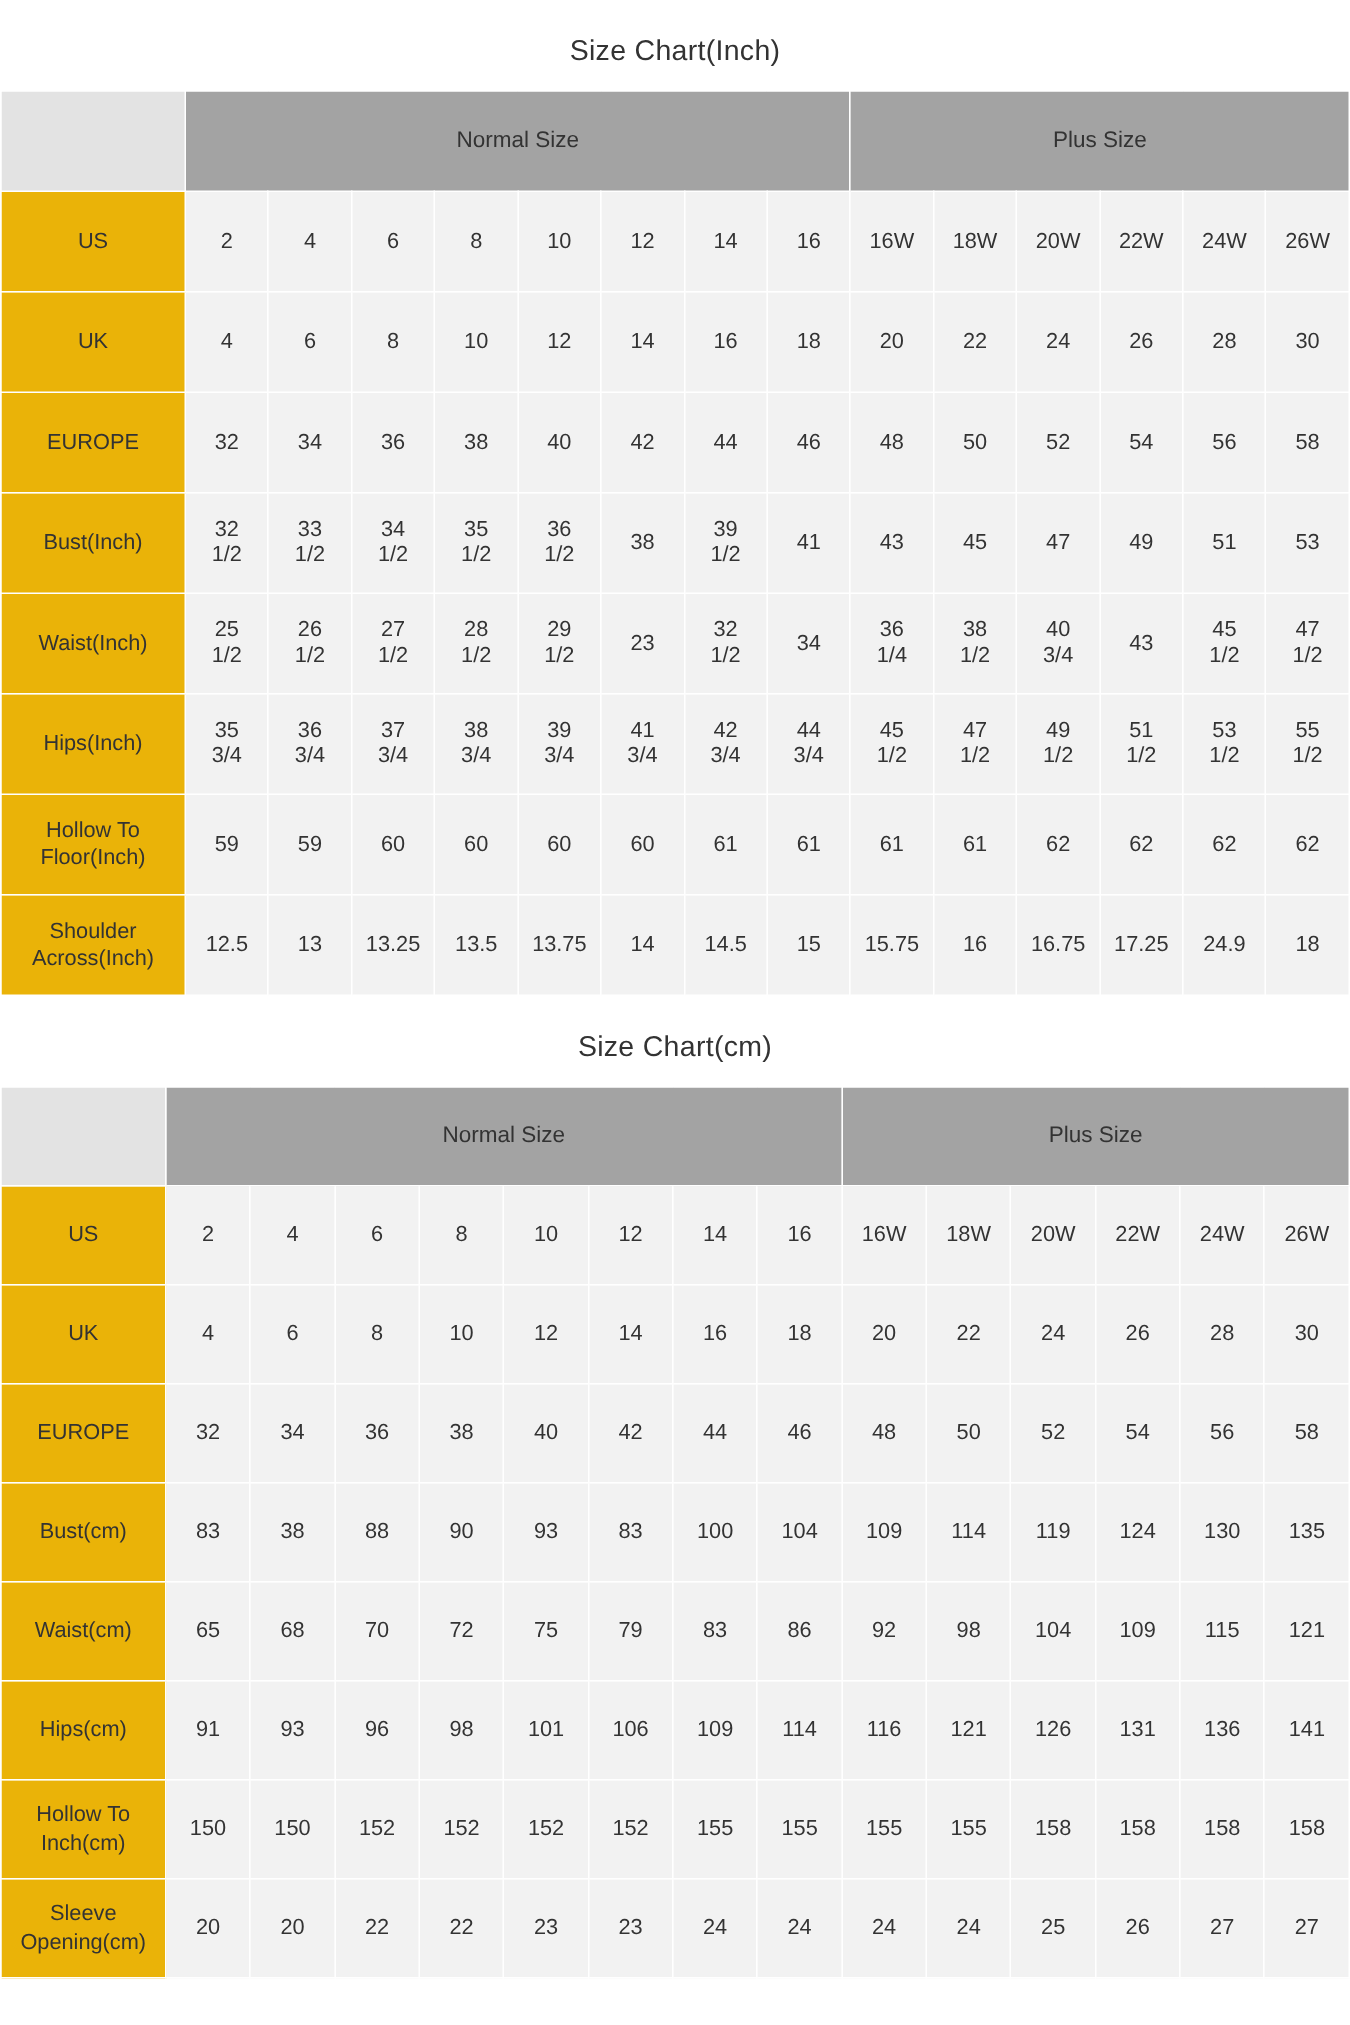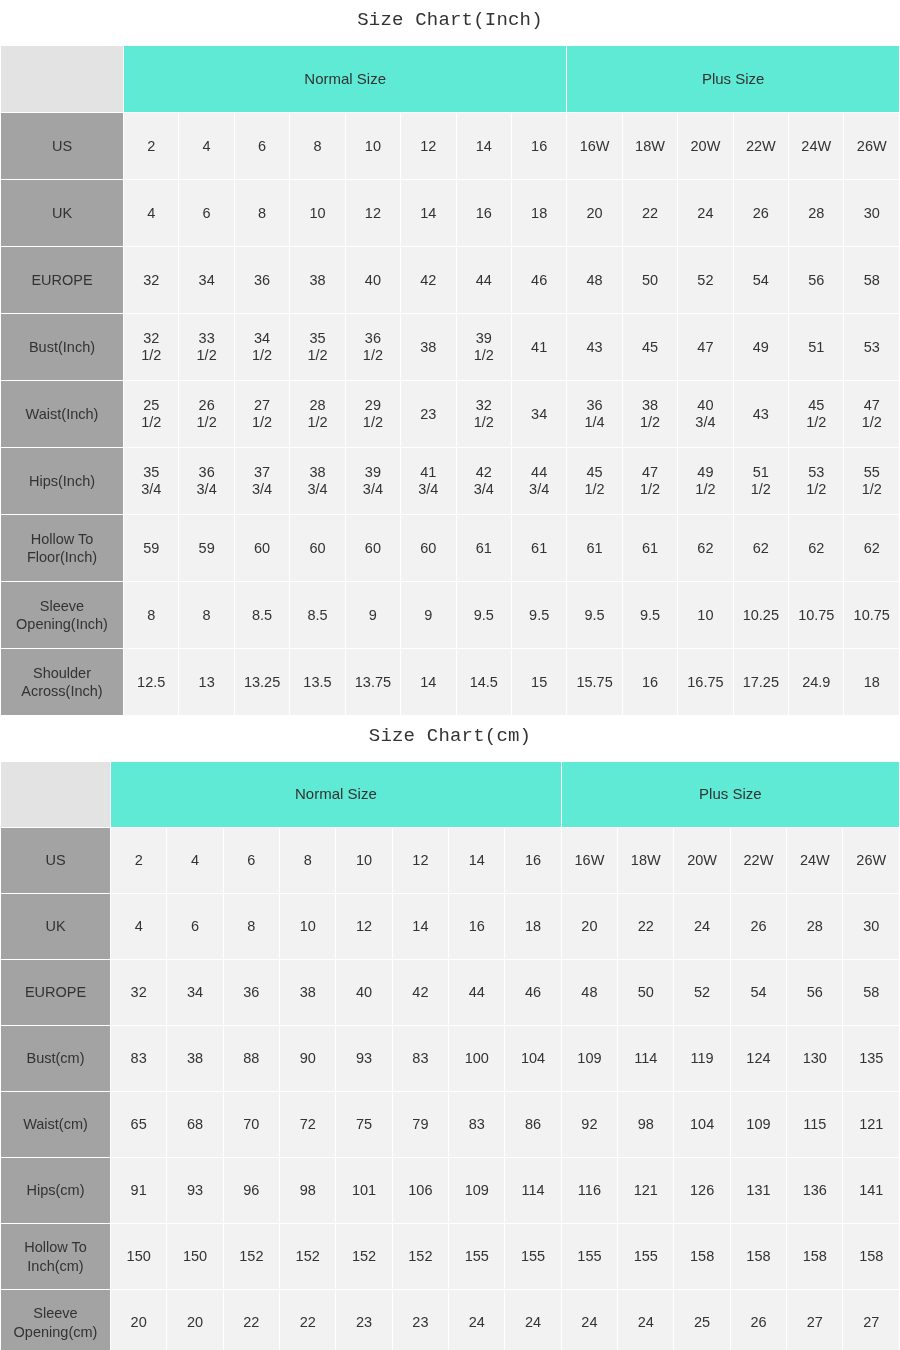--- a/index.html
+++ b/index.html
@@ -17,46 +17,45 @@
   .page {
     width: 900px;
     height: 1350px;
     position: relative;
     background: #ffffff;
   }
   .chart-title {
     text-align: center;
     font-size: 19px;
     color: #333333;
-    padding: 9px 0 14px 0;
+    padding: 24px 0 14px 0;
     letter-spacing: 0.2px;
-    font-family: Liberation Mono, monospace;
   }
   table.size-table {
     border-collapse: collapse;
     width: 900px;
     table-layout: fixed;
   }
   table.size-table td {
     border: 1px solid #ffffff;
     text-align: center;
     vertical-align: middle;
     font-size: 14.5px;
     color: #333333;
     background: #f2f2f2;
     padding: 0;
     line-height: 1.25;
   }
   table.size-table td.rowhead {
-    background: #a3a3a3;
+    background: #eab308;
     font-size: 14.5px;
     padding: 4px 2px;
   }
   table.size-table td.grouphead {
-    background: #5eead4;
+    background: #a3a3a3;
     font-size: 15px;
     height: 58px;
   }
   table.size-table td.corner {
     background: #e3e3e3;
   }
   .frac {
     display: block;
     line-height: 1.15;
   }
@@ -289,37 +288,20 @@
             <td>61</td>
             <td>61</td>
             <td>61</td>
             <td>61</td>
             <td>62</td>
             <td>62</td>
             <td>62</td>
             <td>62</td>
           </tr>
           <tr>
-            <td class="rowhead">Sleeve Opening(Inch)</td>
-            <td>8</td>
-            <td>8</td>
-            <td>8.5</td>
-            <td>8.5</td>
-            <td>9</td>
-            <td>9</td>
-            <td>9.5</td>
-            <td>9.5</td>
-            <td>9.5</td>
-            <td>9.5</td>
-            <td>10</td>
-            <td>10.25</td>
-            <td>10.75</td>
-            <td>10.75</td>
-          </tr>
-          <tr>
             <td class="rowhead">Shoulder Across(Inch)</td>
             <td>12.5</td>
             <td>13</td>
             <td>13.25</td>
             <td>13.5</td>
             <td>13.75</td>
             <td>14</td>
             <td>14.5</td>
             <td>15</td>
             <td>15.75</td>

